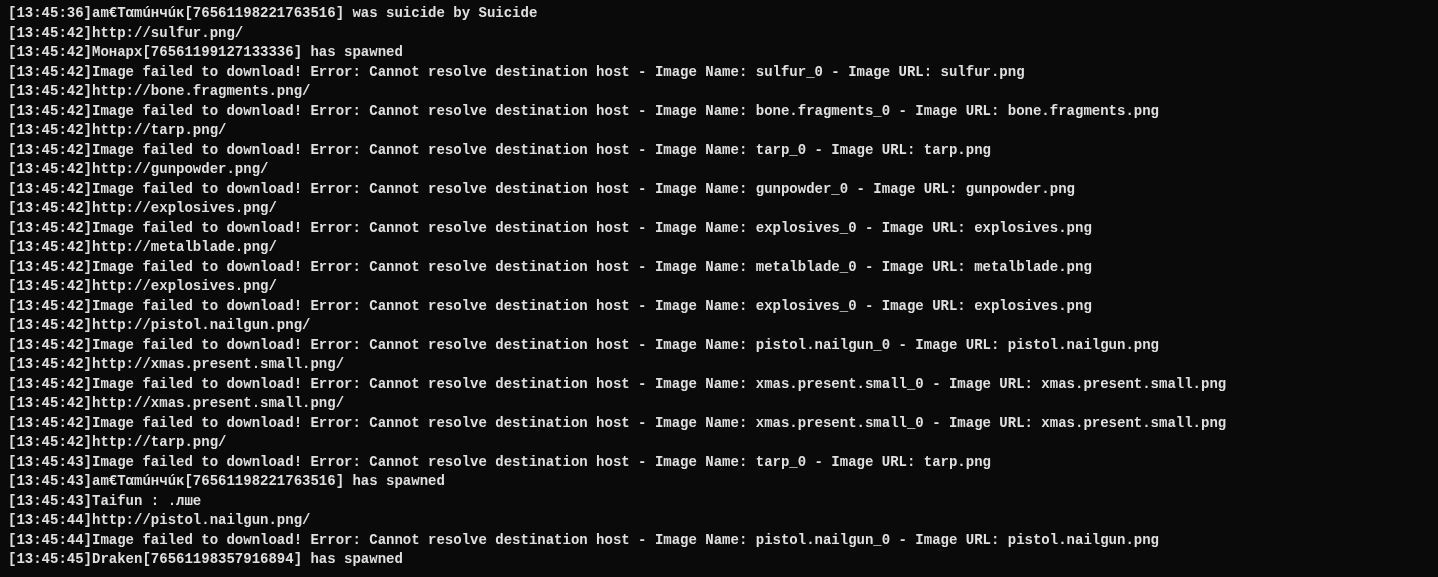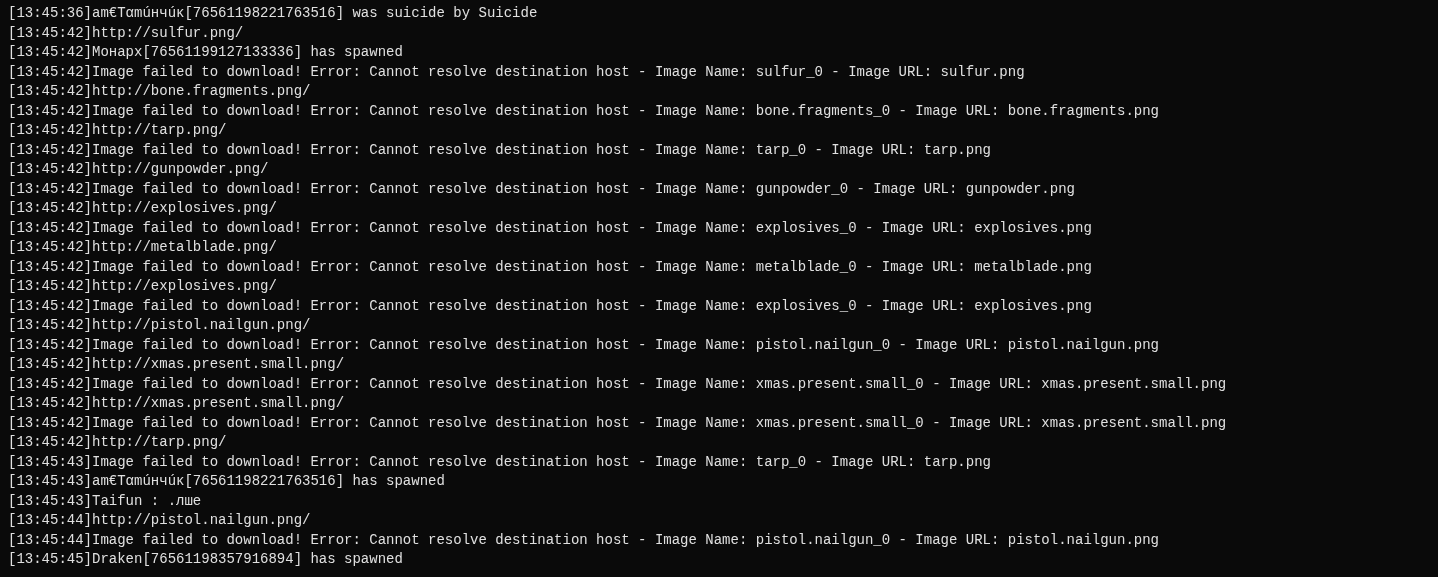--- a/index.html
+++ b/index.html
@@ -13,20 +13,21 @@
       line-height: 19.5px;
       overflow: hidden;
     }
     .console {
       padding: 4px 8px;
       white-space: pre;
     }
     .log-line {
       display: block;
       color: #e0e0e0;
+      font-weight: bold;
     }
     .timestamp {
       color: #e0e0e0;
     }
   </style>
 </head>
 <body>
 
 <div class="console" id="console-container"><div class="log-line"><span class="timestamp">[13:45:36]</span><span>am€Tαmúнчúĸ[76561198221763516] was suicide by Suicide</span></div><div class="log-line"><span class="timestamp">[13:45:42]</span><span>http://sulfur.png/</span></div><div class="log-line"><span class="timestamp">[13:45:42]</span><span>Монарх[76561199127133336] has spawned</span></div><div class="log-line"><span class="timestamp">[13:45:42]</span><span>Image failed to download! Error: Cannot resolve destination host - Image Name: sulfur_0 - Image URL: sulfur.png</span></div><div class="log-line"><span class="timestamp">[13:45:42]</span><span>http://bone.fragments.png/</span></div><div class="log-line"><span class="timestamp">[13:45:42]</span><span>Image failed to download! Error: Cannot resolve destination host - Image Name: bone.fragments_0 - Image URL: bone.fragments.png</span></div><div class="log-line"><span class="timestamp">[13:45:42]</span><span>http://tarp.png/</span></div><div class="log-line"><span class="timestamp">[13:45:42]</span><span>Image failed to download! Error: Cannot resolve destination host - Image Name: tarp_0 - Image URL: tarp.png</span></div><div class="log-line"><span class="timestamp">[13:45:42]</span><span>http://gunpowder.png/</span></div><div class="log-line"><span class="timestamp">[13:45:42]</span><span>Image failed to download! Error: Cannot resolve destination host - Image Name: gunpowder_0 - Image URL: gunpowder.png</span></div><div class="log-line"><span class="timestamp">[13:45:42]</span><span>http://explosives.png/</span></div><div class="log-line"><span class="timestamp">[13:45:42]</span><span>Image failed to download! Error: Cannot resolve destination host - Image Name: explosives_0 - Image URL: explosives.png</span></div><div class="log-line"><span class="timestamp">[13:45:42]</span><span>http://metalblade.png/</span></div><div class="log-line"><span class="timestamp">[13:45:42]</span><span>Image failed to download! Error: Cannot resolve destination host - Image Name: metalblade_0 - Image URL: metalblade.png</span></div><div class="log-line"><span class="timestamp">[13:45:42]</span><span>http://explosives.png/</span></div><div class="log-line"><span class="timestamp">[13:45:42]</span><span>Image failed to download! Error: Cannot resolve destination host - Image Name: explosives_0 - Image URL: explosives.png</span></div><div class="log-line"><span class="timestamp">[13:45:42]</span><span>http://pistol.nailgun.png/</span></div><div class="log-line"><span class="timestamp">[13:45:42]</span><span>Image failed to download! Error: Cannot resolve destination host - Image Name: pistol.nailgun_0 - Image URL: pistol.nailgun.png</span></div><div class="log-line"><span class="timestamp">[13:45:42]</span><span>http://xmas.present.small.png/</span></div><div class="log-line"><span class="timestamp">[13:45:42]</span><span>Image failed to download! Error: Cannot resolve destination host - Image Name: xmas.present.small_0 - Image URL: xmas.present.small.png</span></div><div class="log-line"><span class="timestamp">[13:45:42]</span><span>http://xmas.present.small.png/</span></div><div class="log-line"><span class="timestamp">[13:45:42]</span><span>Image failed to download! Error: Cannot resolve destination host - Image Name: xmas.present.small_0 - Image URL: xmas.present.small.png</span></div><div class="log-line"><span class="timestamp">[13:45:42]</span><span>http://tarp.png/</span></div><div class="log-line"><span class="timestamp">[13:45:43]</span><span>Image failed to download! Error: Cannot resolve destination host - Image Name: tarp_0 - Image URL: tarp.png</span></div><div class="log-line"><span class="timestamp">[13:45:43]</span><span>am€Tαmúнчúĸ[76561198221763516] has spawned</span></div><div class="log-line"><span class="timestamp">[13:45:43]</span><span>Taifun : .лше</span></div><div class="log-line"><span class="timestamp">[13:45:44]</span><span>http://pistol.nailgun.png/</span></div><div class="log-line"><span class="timestamp">[13:45:44]</span><span>Image failed to download! Error: Cannot resolve destination host - Image Name: pistol.nailgun_0 - Image URL: pistol.nailgun.png</span></div><div class="log-line"><span class="timestamp">[13:45:45]</span><span>Draken[76561198357916894] has spawned</span></div></div>
 

